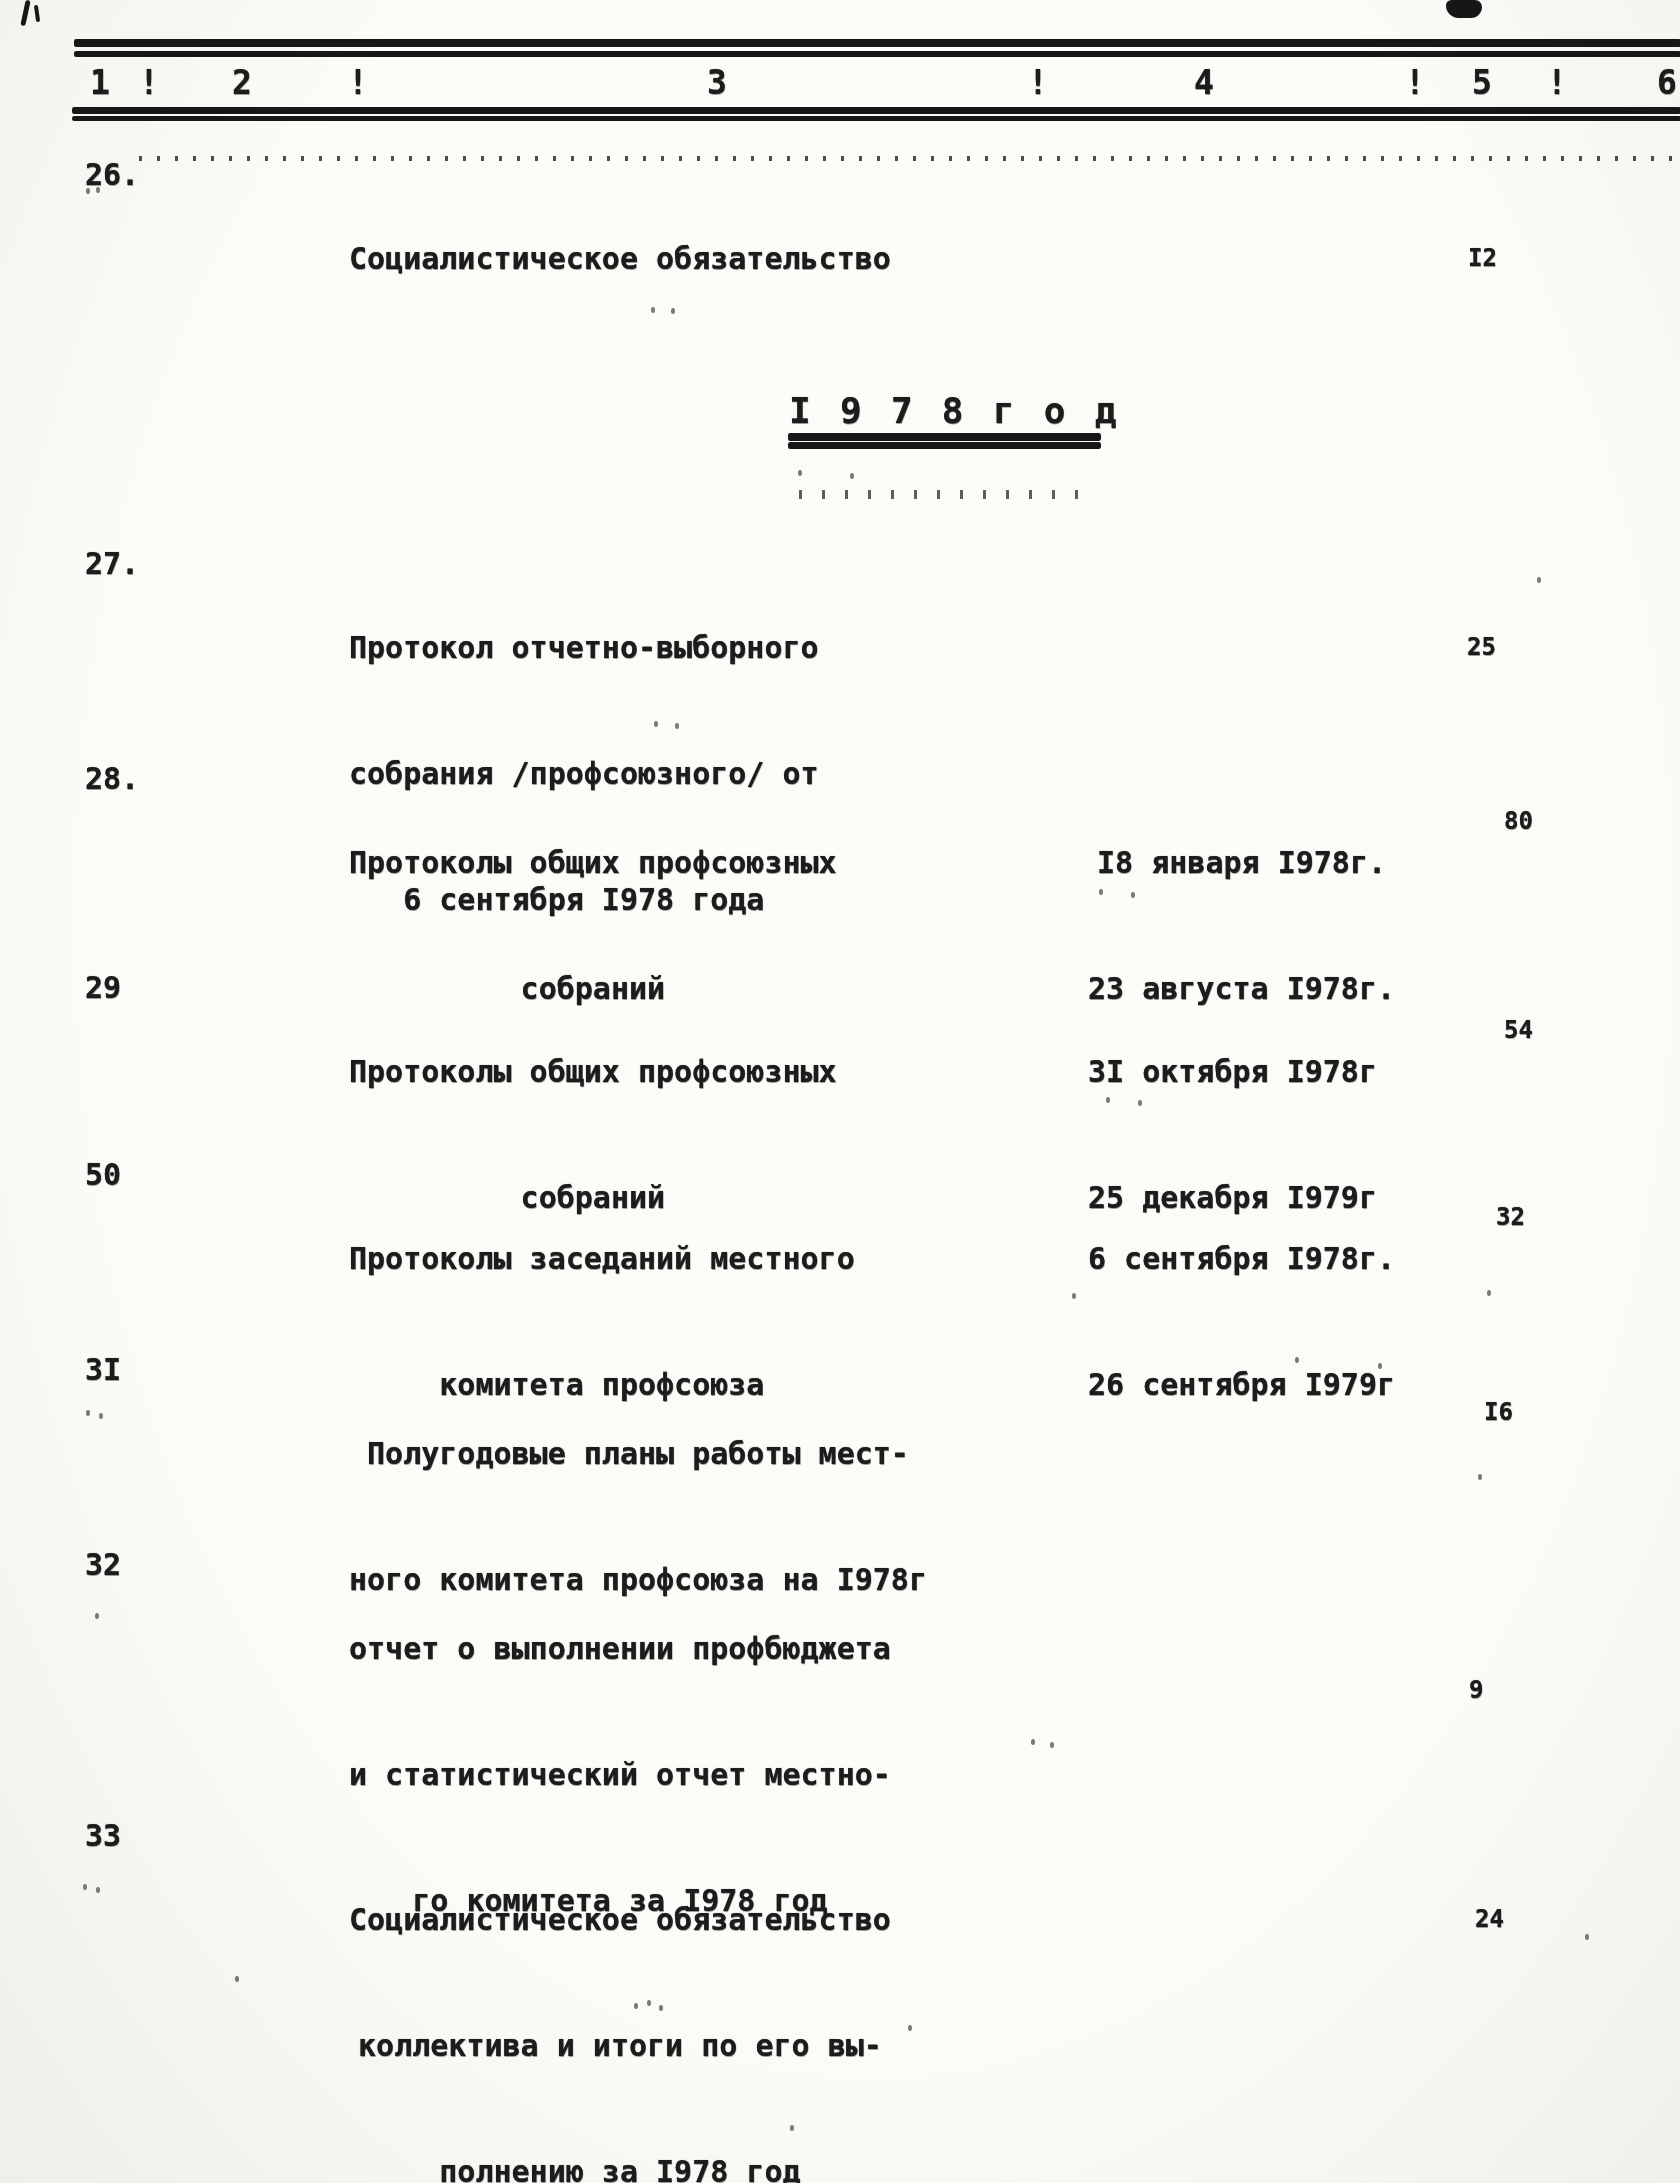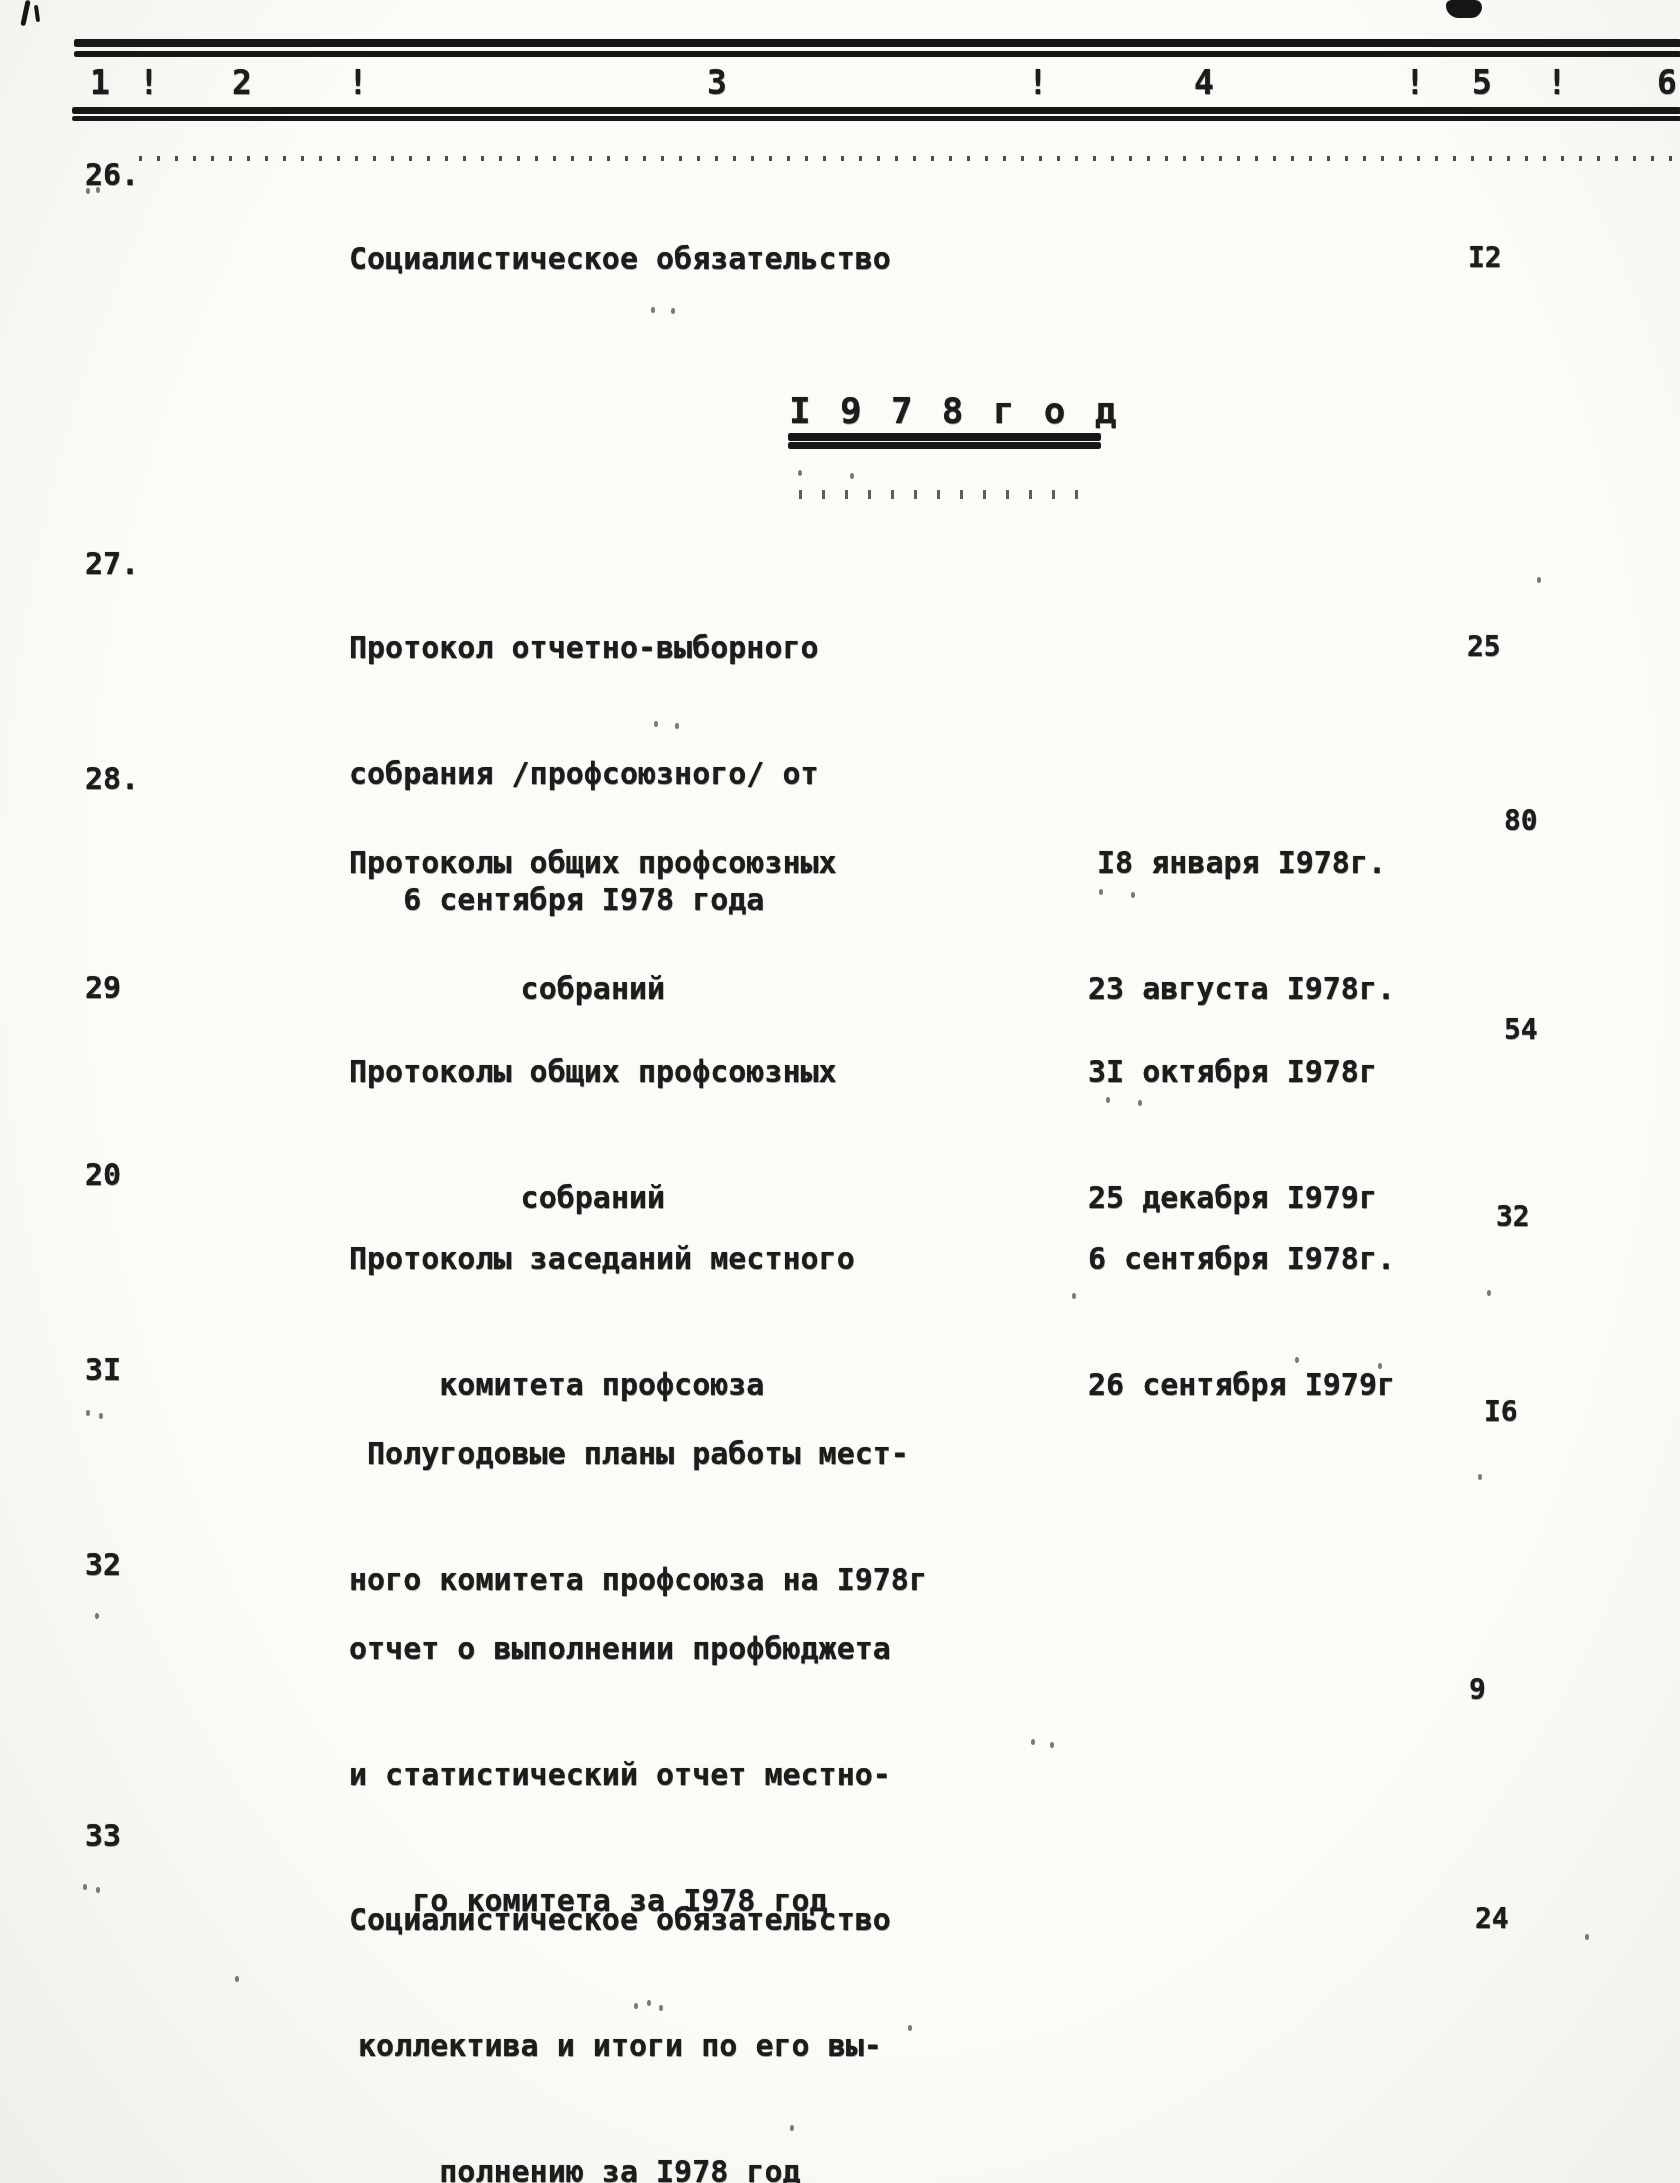--- a/index.html
+++ b/index.html
@@ -14,21 +14,21 @@
   .txt{text-shadow:0 0 0.8px rgba(25,25,25,.78),0.5px 0.7px 0.5px rgba(25,25,25,.38);text-align:center;}
   
   .bar{position:absolute;background:#171717;border-radius:2.3px;}
   
   .colhead span{position:absolute;top:64px;font-size:33px;line-height:38px;}
   
   .row{position:absolute;left:0;width:1681px;font-size:30px;line-height:42px;}
   .row .num{position:absolute;left:85px;top:0;white-space:pre;}
   .row .title{position:absolute;left:349px;top:0;white-space:pre;}
   .row .dates{position:absolute;left:1072px;top:0;white-space:pre;margin-left:16px;}
-  .row .pages{position:absolute;font-size:28px;line-height:42px;}
+  .row .pages{position:absolute;font-size:24px;line-height:42px;}
   
   .heading{position:absolute;left:789px;top:389px;font-size:36px;line-height:44px;letter-spacing:3.8px;white-space:pre;}
   
   .dotrow{position:absolute;height:5.3px;
     background:repeating-linear-gradient(90deg,rgba(38,38,38,.82) 0 3px,rgba(38,38,38,0) 3px 18px);}
   .tickrow{position:absolute;height:9px;
     background:repeating-linear-gradient(90deg,rgba(40,40,40,.75) 0 3px,rgba(40,40,40,0) 3px 23px);}
   
   .speck{position:absolute;width:3.8px;height:6px;background:rgba(35,35,35,.6);border-radius:50%;}
   .artifact{position:absolute;background:#161616;}
@@ -121,21 +121,21 @@
       <div></div>
     </div>
     <div class="dates">
       <div>3I октября I978г</div>
       <div>25 декабря I979г</div>
     </div>
     <span class="pages" style="left:1504px;top:42px;">54</span>
   </section>
 
   <section class="row txt" style="top:1154px;">
-    <span class="num">20</span>
+    <span class="num">50</span>
     <div class="title">
       <div>Протоколы заседаний местного</div>
       <div>комитета профсоюза</div>
       <div></div>
       <div></div>
     </div>
     <div class="dates">
       <div>6 сентября I978г.</div>
       <div>26 сентября I979г</div>
     </div>

